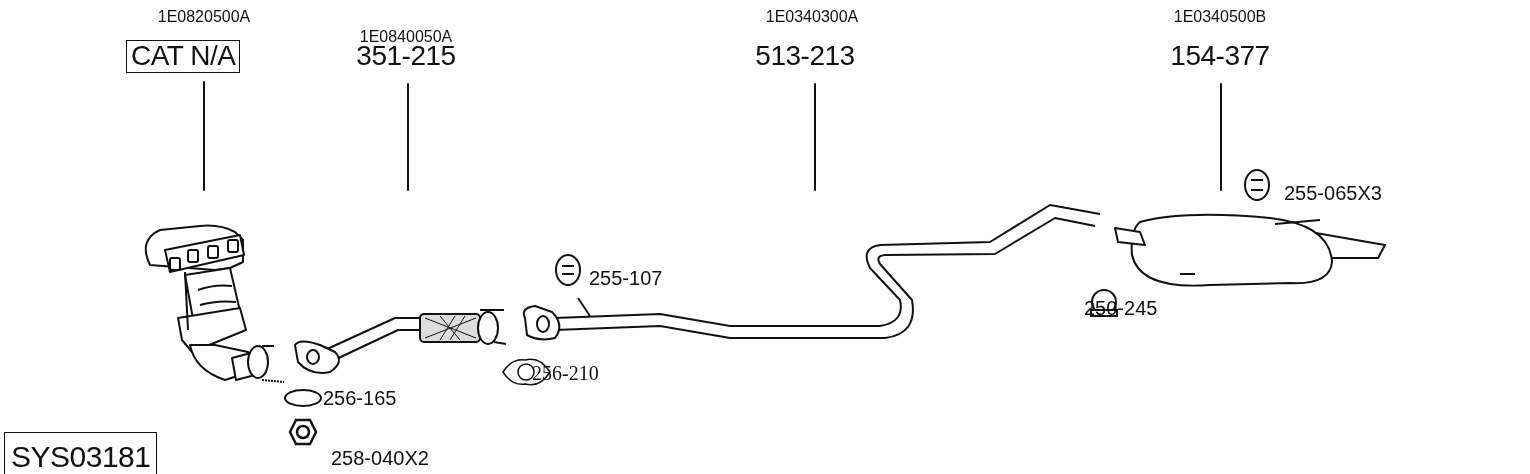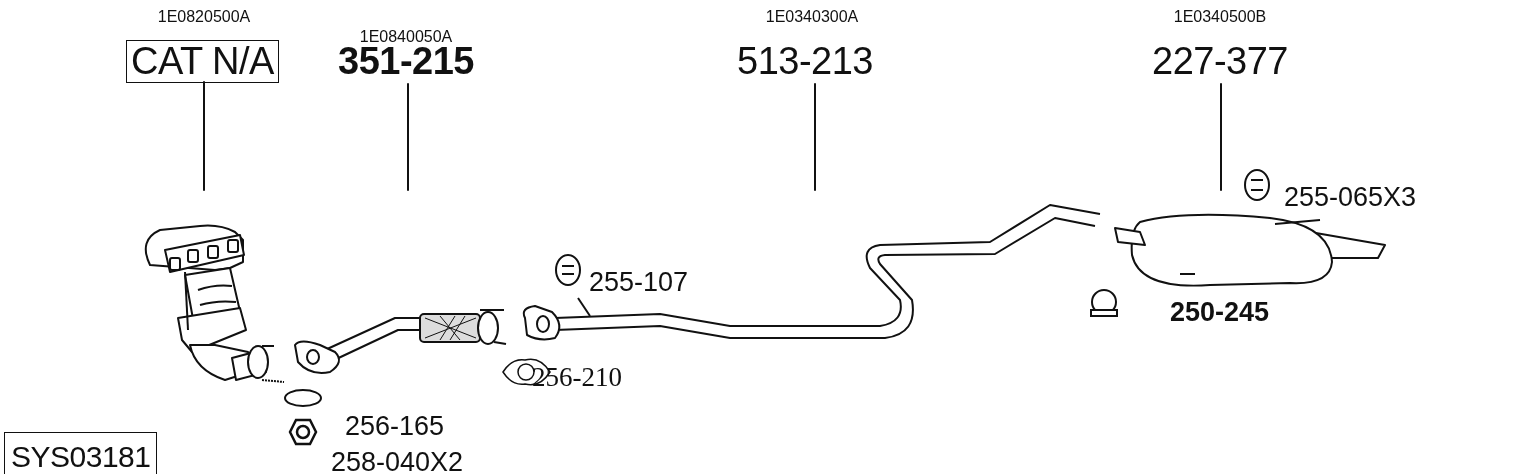--- a/index.html
+++ b/index.html
@@ -1,22 +1,22 @@
 <!DOCTYPE html>
 <html><head>
   <meta charset="utf-8">
   <style>
     html, body { margin: 0; padding: 0; background: #ffffff; }
     body { width: 1530px; height: 474px; position: relative; overflow: hidden;
            font-family: "Liberation Sans", sans-serif; color: #111; }
     .abs { position: absolute; }
     .oe { font-size: 16px; text-align: center; width: 200px; }
-    .pn { font-size: 38px; text-align: center; width: 240px; line-height: 1; letter-spacing: -0.5px; }
+    .pn { font-size: 28px; text-align: center; width: 240px; line-height: 1; letter-spacing: -0.5px; }
     .pn.boxed { border: 1.5px solid #111; padding: 1px 4px 2px 4px; width: auto; }
-    .acc { font-size: 27px; }
+    .acc { font-size: 20px; }
     .sys { font-size: 30px; border: 1.5px solid #111; padding: 6px 6px; line-height: 36px; letter-spacing: -0.5px; }
     svg { position: absolute; left: 0; top: 0; }
   </style>
 </head>
 <body>
 
 <svg width="1530" height="474" viewBox="0 0 1530 474">
   <g fill="none" stroke="#111" stroke-width="2" stroke-linecap="round" stroke-linejoin="round">
 
     <line x1="204" y1="82" x2="204" y2="190"></line>
@@ -93,24 +93,24 @@
     <path d="M1091 310 L1117 310 L1117 316 L1091 316 Z" fill="#fff"></path>
   </g>
 </svg>
 
 <div class="abs oe" style="left:104px; top:8px;">1E0820500A</div>
 <div class="abs oe" style="left:306px; top:8px;margin-top:20px;">1E0840050A</div>
 <div class="abs oe" style="left:712px; top:8px;">1E0340300A</div>
 <div class="abs oe" style="left:1120px; top:8px;">1E0340500B</div>
 
 <div class="abs pn boxed" style="left:126px; top:40px;">CAT N/A</div>
-<div class="abs pn" style="left:286px; top:42px;font-weight:bold;">351-215</div>
+<div class="abs pn" style="left:286px; top:42px;">351-215</div>
 <div class="abs pn" style="left:685px; top:42px;">513-213</div>
-<div class="abs pn" style="left:1100px; top:42px;">227-377</div>
+<div class="abs pn" style="left:1100px; top:42px;">154-377</div>
 
-<div class="abs acc" style="left:345px; top:387px;margin-top:24px;">256-165</div>
+<div class="abs acc" style="left:323px; top:387px;">256-165</div>
 <div class="abs acc" style="left:331px; top:421px;margin-top:26px;">258-040X2</div>
 <div class="abs acc" style="left:589px; top:267px;">255-107</div>
 <div class="abs acc" style="left:532px; top:362px;font-family:Liberation Serif, serif;">256-210</div>
 <div class="abs acc" style="left:1284px; top:182px;">255-065X3</div>
-<div class="abs acc" style="left:1170px; top:297px;font-weight:bold;">250-245</div>
+<div class="abs acc" style="left:1084px; top:297px;">250-245</div>
 
 <div class="abs sys" style="left:4px; top:432px;">SYS03181</div>
 
 </body></html>

